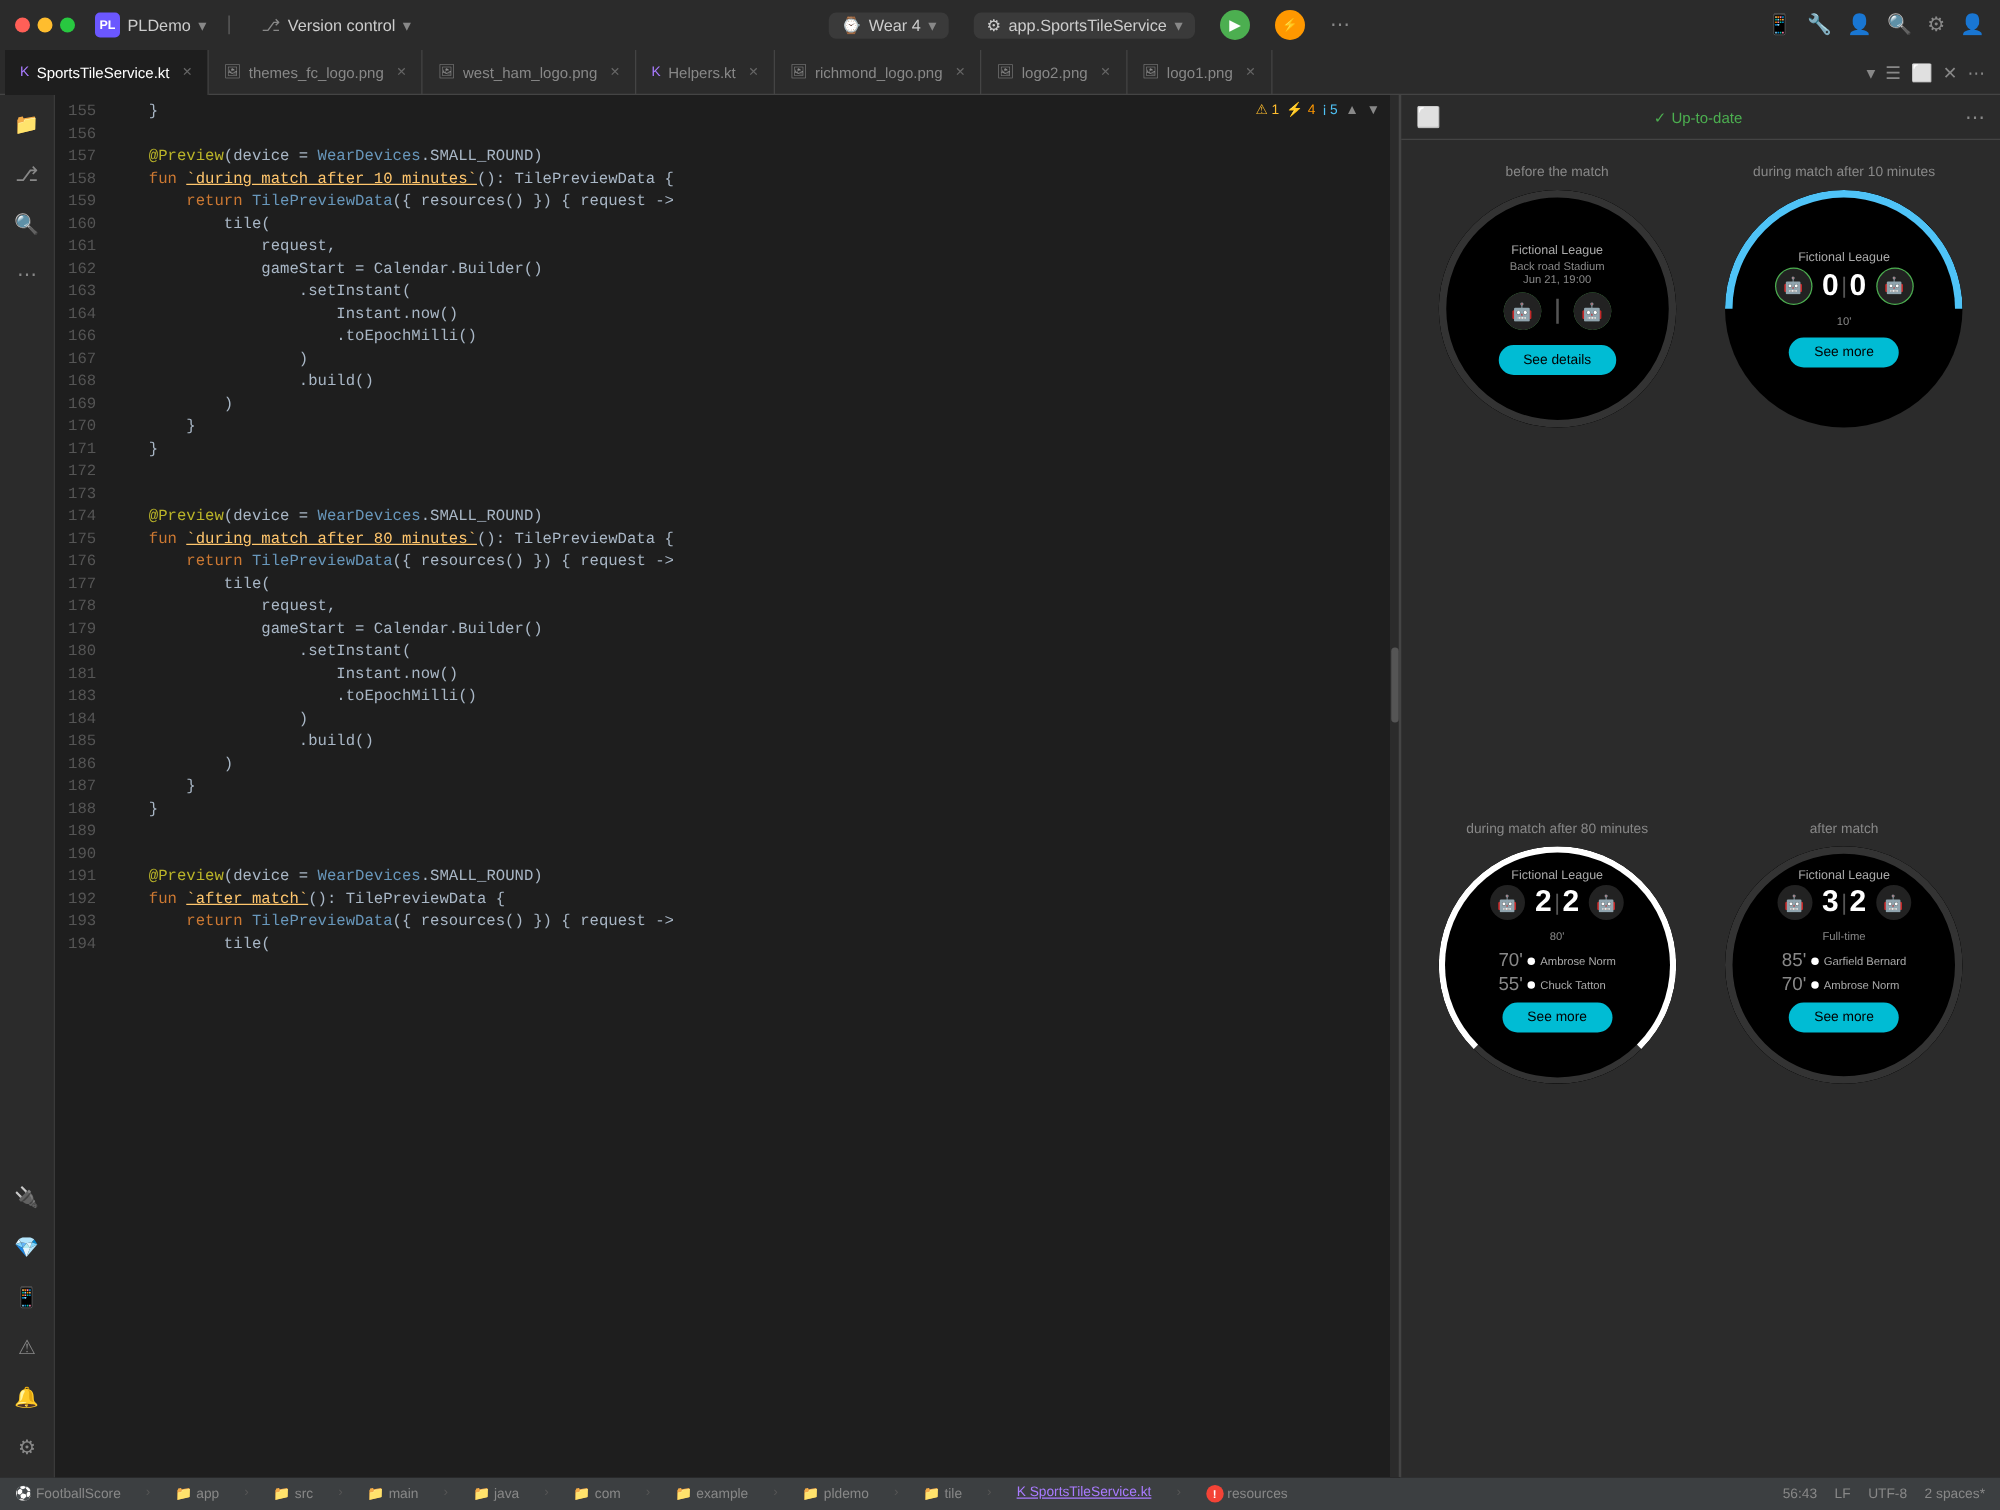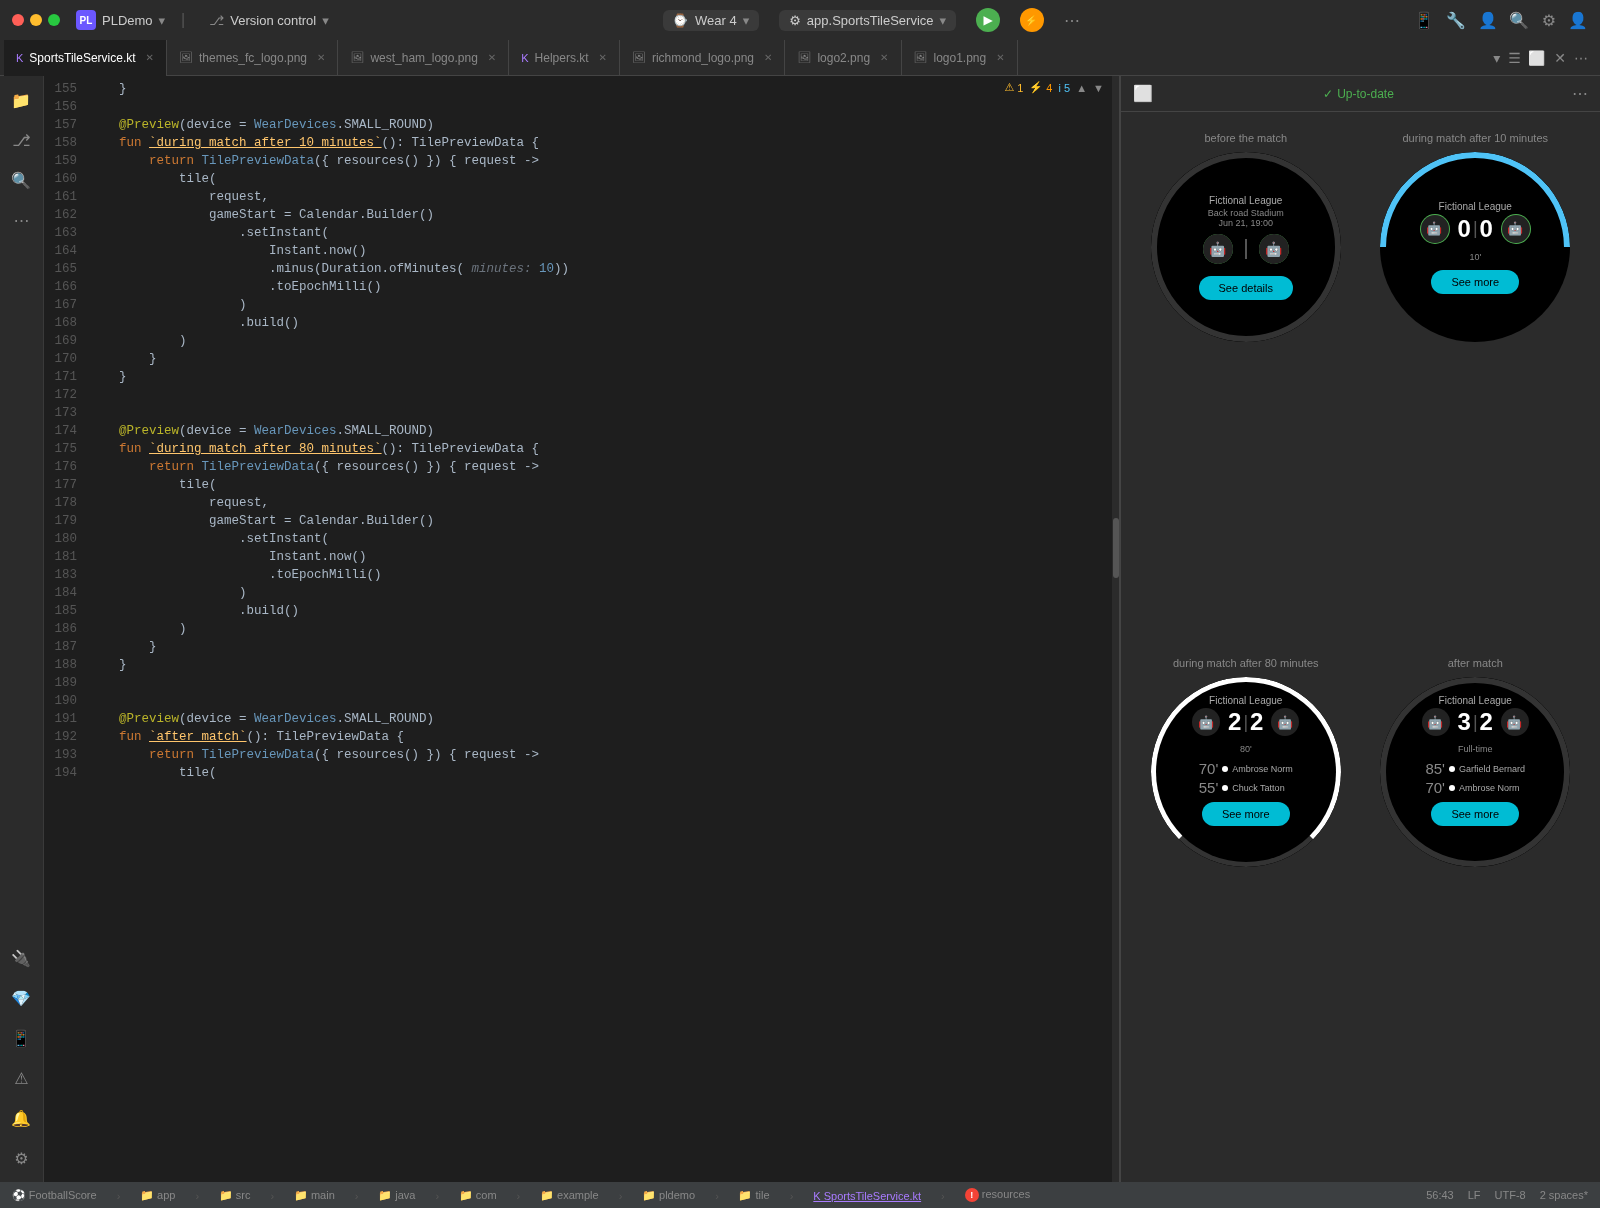--- a/index.html
+++ b/index.html
@@ -384,21 +384,21 @@
       padding: 0 12px;
       font-size: 11px;
       color: #888;
       gap: 0;
       flex-shrink: 0;
     }
     .statusbar-left {
       display: flex; align-items: center; gap: 4px;
     }
     .statusbar-breadcrumb {
-      display: flex; align-items: flex-end; gap: 20px;
+      display: flex; align-items: flex-start; gap: 20px;
     }
     .bc-arrow { color: #555; }
     .bc-item { color: #888; }
     .bc-item.active { color: #ccc; text-decoration: underline; }
     .error-badge {
       background: #f44336;
       border-radius: 50%;
       width: 14px; height: 14px;
       display: inline-flex; align-items: center; justify-content: center;
       color: white; font-size: 9px; font-weight: bold;
@@ -557,24 +557,20 @@
         </div>
         <div class="code-line">
           <span class="line-num">163</span>
           <span class="line-code"><span style="color: rgb(169, 183, 198);">                    .setInstant(</span></span>
         </div>
         <div class="code-line">
           <span class="line-num">164</span>
           <span class="line-code"><span style="color: rgb(169, 183, 198);">                        Instant.now()</span></span>
         </div>
         <div class="code-line">
-          <span class="line-num">165</span>
-          <span class="line-code"><span style="color: rgb(169, 183, 198);">                        .minus(Duration.ofMinutes(</span><span style="color: rgb(107, 115, 125); font-style: italic;"> minutes: </span><span style="color: rgb(104, 151, 187);">10</span><span style="color: rgb(169, 183, 198);">))</span></span>
-        </div>
-        <div class="code-line">
           <span class="line-num">166</span>
           <span class="line-code"><span style="color: rgb(169, 183, 198);">                        .toEpochMilli()</span></span>
         </div>
         <div class="code-line">
           <span class="line-num">167</span>
           <span class="line-code"><span style="color: rgb(169, 183, 198);">                    )</span></span>
         </div>
         <div class="code-line">
           <span class="line-num">168</span>
           <span class="line-code"><span style="color: rgb(169, 183, 198);">                    .build()</span></span>

